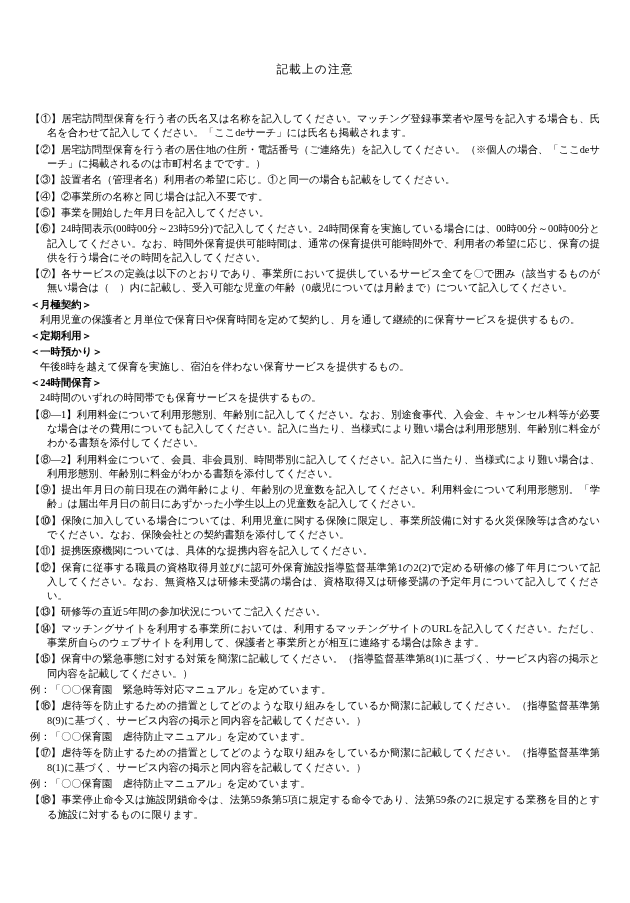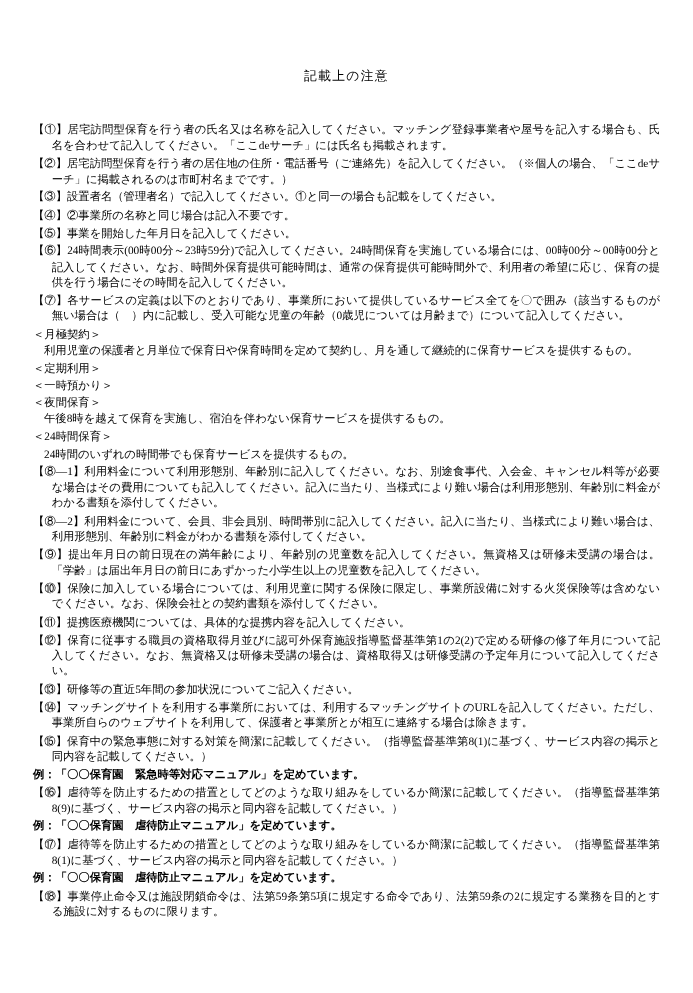--- a/index.html
+++ b/index.html
@@ -39,52 +39,51 @@
   }
   .para.hang {
     padding-left: 17px;
     text-indent: -17px;
   }
   .para.indent1 {
     padding-left: 10px;
   }
   .para.ex {
     padding-left: 0;
-    font-weight: bold;
   }
   .heading-small {
     margin: 1px 0 1px 0;
+    font-weight: bold;
   }
 </style>
 </head>
 <body>
 
 <div class="page">
 
   <div class="doc-title">記載上の注意</div>
 
   <div class="body-block" id="notes-list">
       <p class="para hang">【①】居宅訪問型保育を行う者の氏名又は名称を記入してください。マッチング登録事業者や屋号を記入する場合も、氏名を合わせて記入してください。「ここdeサーチ」には氏名も掲載されます。</p>
       <p class="para hang">【②】居宅訪問型保育を行う者の居住地の住所・電話番号（ご連絡先）を記入してください。（※個人の場合、「ここdeサーチ」に掲載されるのは市町村名までです。）</p>
-      <p class="para hang">【③】設置者名（管理者名）で記入してください。①と同一の場合も記載をしてください。</p>
+      <p class="para hang">【③】設置者名（管理者名）利用者の希望に応じ。①と同一の場合も記載をしてください。</p>
       <p class="para hang">【④】②事業所の名称と同じ場合は記入不要です。</p>
       <p class="para hang">【⑤】事業を開始した年月日を記入してください。</p>
       <p class="para hang">【⑥】24時間表示(00時00分～23時59分)で記入してください。24時間保育を実施している場合には、00時00分～00時00分と記入してください。なお、時間外保育提供可能時間は、通常の保育提供可能時間外で、利用者の希望に応じ、保育の提供を行う場合にその時間を記入してください。</p>
       <p class="para hang">【⑦】各サービスの定義は以下のとおりであり、事業所において提供しているサービス全てを〇で囲み（該当するものが無い場合は（　）内に記載し、受入可能な児童の年齢（0歳児については月齢まで）について記入してください。</p>
       <p class="para heading-small">＜月極契約＞</p>
       <p class="para indent1">利用児童の保護者と月単位で保育日や保育時間を定めて契約し、月を通して継続的に保育サービスを提供するもの。</p>
       <p class="para heading-small">＜定期利用＞</p>
       <p class="para heading-small">＜一時預かり＞</p>
-      <p class="para heading-small">＜夜間保育＞</p>
       <p class="para indent1">午後8時を越えて保育を実施し、宿泊を伴わない保育サービスを提供するもの。</p>
       <p class="para heading-small">＜24時間保育＞</p>
       <p class="para indent1">24時間のいずれの時間帯でも保育サービスを提供するもの。</p>
       <p class="para hang">【⑧―1】利用料金について利用形態別、年齢別に記入してください。なお、別途食事代、入会金、キャンセル料等が必要な場合はその費用についても記入してください。記入に当たり、当様式により難い場合は利用形態別、年齢別に料金がわかる書類を添付してください。</p>
       <p class="para hang">【⑧―2】利用料金について、会員、非会員別、時間帯別に記入してください。記入に当たり、当様式により難い場合は、利用形態別、年齢別に料金がわかる書類を添付してください。</p>
-      <p class="para hang">【⑨】提出年月日の前日現在の満年齢により、年齢別の児童数を記入してください。無資格又は研修未受講の場合は。「学齢」は届出年月日の前日にあずかった小学生以上の児童数を記入してください。</p>
+      <p class="para hang">【⑨】提出年月日の前日現在の満年齢により、年齢別の児童数を記入してください。利用料金について利用形態別。「学齢」は届出年月日の前日にあずかった小学生以上の児童数を記入してください。</p>
       <p class="para hang">【⑩】保険に加入している場合については、利用児童に関する保険に限定し、事業所設備に対する火災保険等は含めないでください。なお、保険会社との契約書類を添付してください。</p>
       <p class="para hang">【⑪】提携医療機関については、具体的な提携内容を記入してください。</p>
       <p class="para hang">【⑫】保育に従事する職員の資格取得月並びに認可外保育施設指導監督基準第1の2(2)で定める研修の修了年月について記入してください。なお、無資格又は研修未受講の場合は、資格取得又は研修受講の予定年月について記入してください。</p>
       <p class="para hang">【⑬】研修等の直近5年間の参加状況についてご記入ください。</p>
       <p class="para hang">【⑭】マッチングサイトを利用する事業所においては、利用するマッチングサイトのURLを記入してください。ただし、事業所自らのウェブサイトを利用して、保護者と事業所とが相互に連絡する場合は除きます。</p>
       <p class="para hang">【⑮】保育中の緊急事態に対する対策を簡潔に記載してください。（指導監督基準第8(1)に基づく、サービス内容の掲示と同内容を記載してください。）</p>
       <p class="para ex">例：「〇〇保育園　緊急時等対応マニュアル」を定めています。</p>
       <p class="para hang">【⑯】虐待等を防止するための措置としてどのような取り組みをしているか簡潔に記載してください。（指導監督基準第8(9)に基づく、サービス内容の掲示と同内容を記載してください。）</p>
       <p class="para ex">例：「〇〇保育園　虐待防止マニュアル」を定めています。</p>
       <p class="para hang">【⑰】虐待等を防止するための措置としてどのような取り組みをしているか簡潔に記載してください。（指導監督基準第8(1)に基づく、サービス内容の掲示と同内容を記載してください。）</p>

